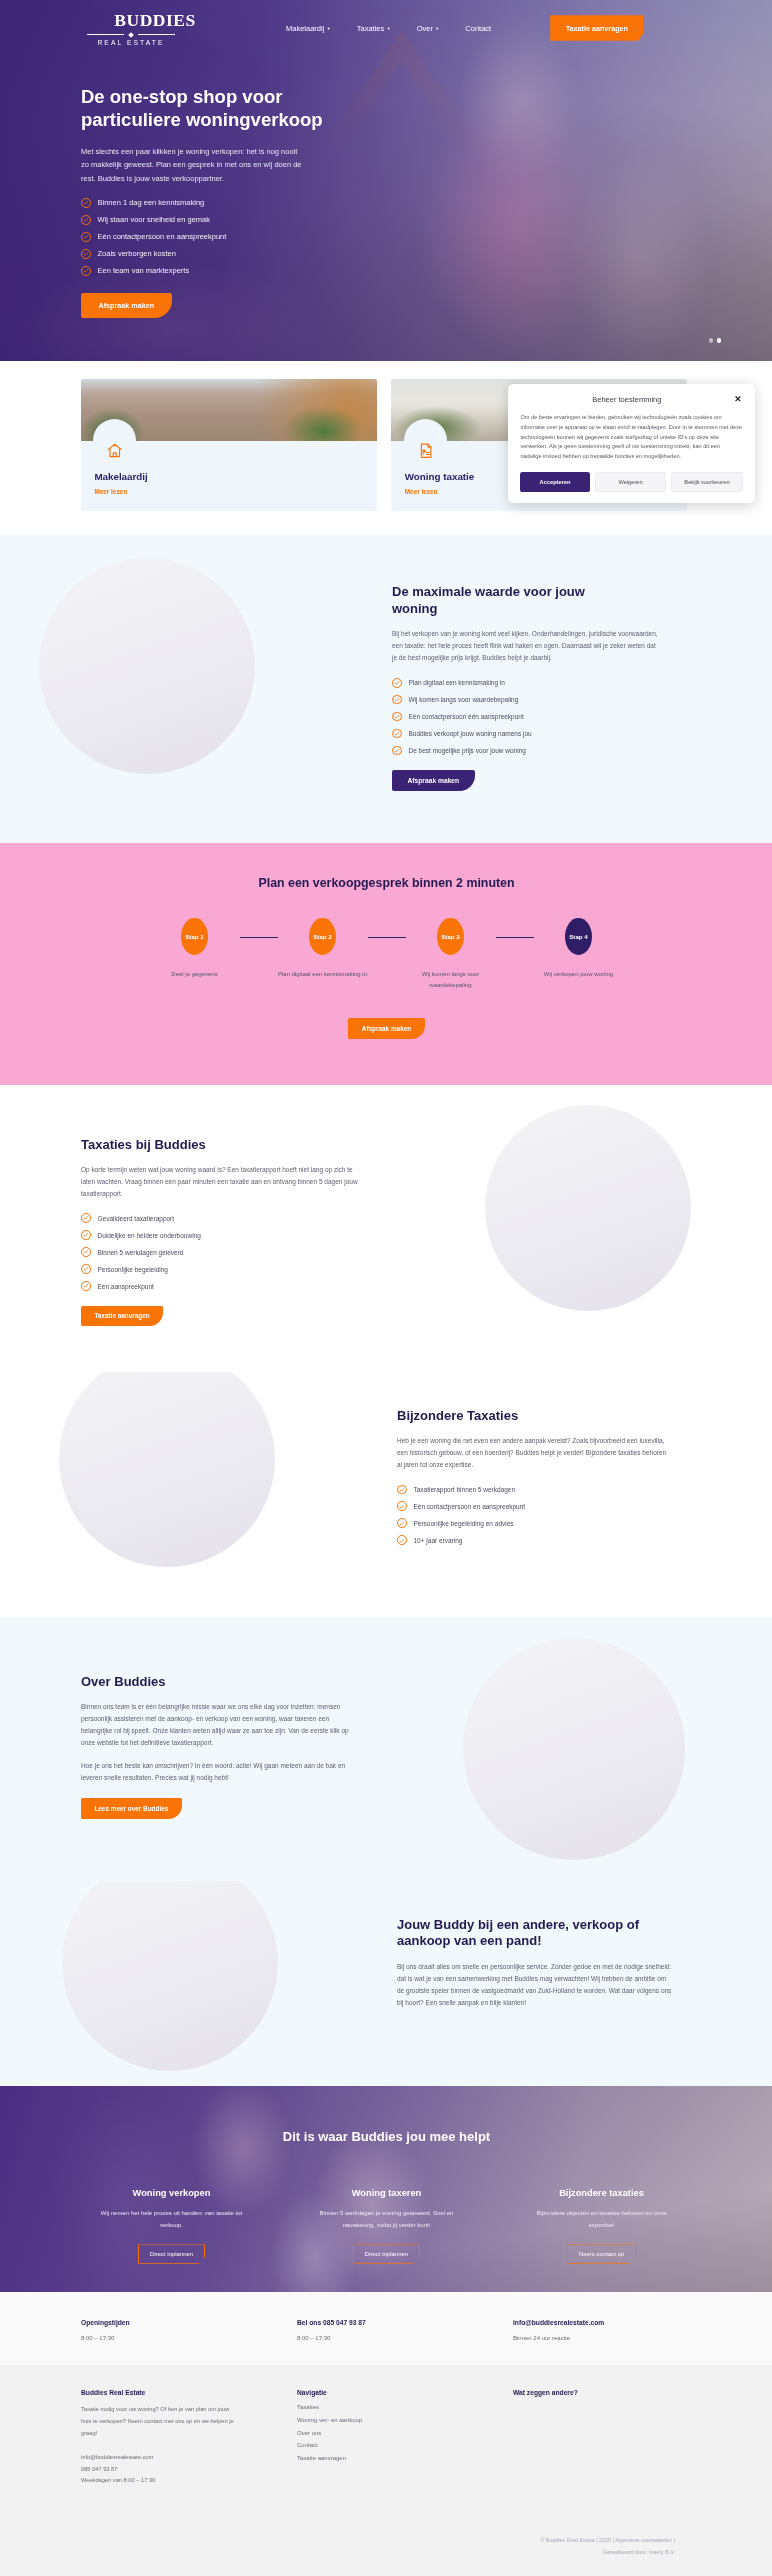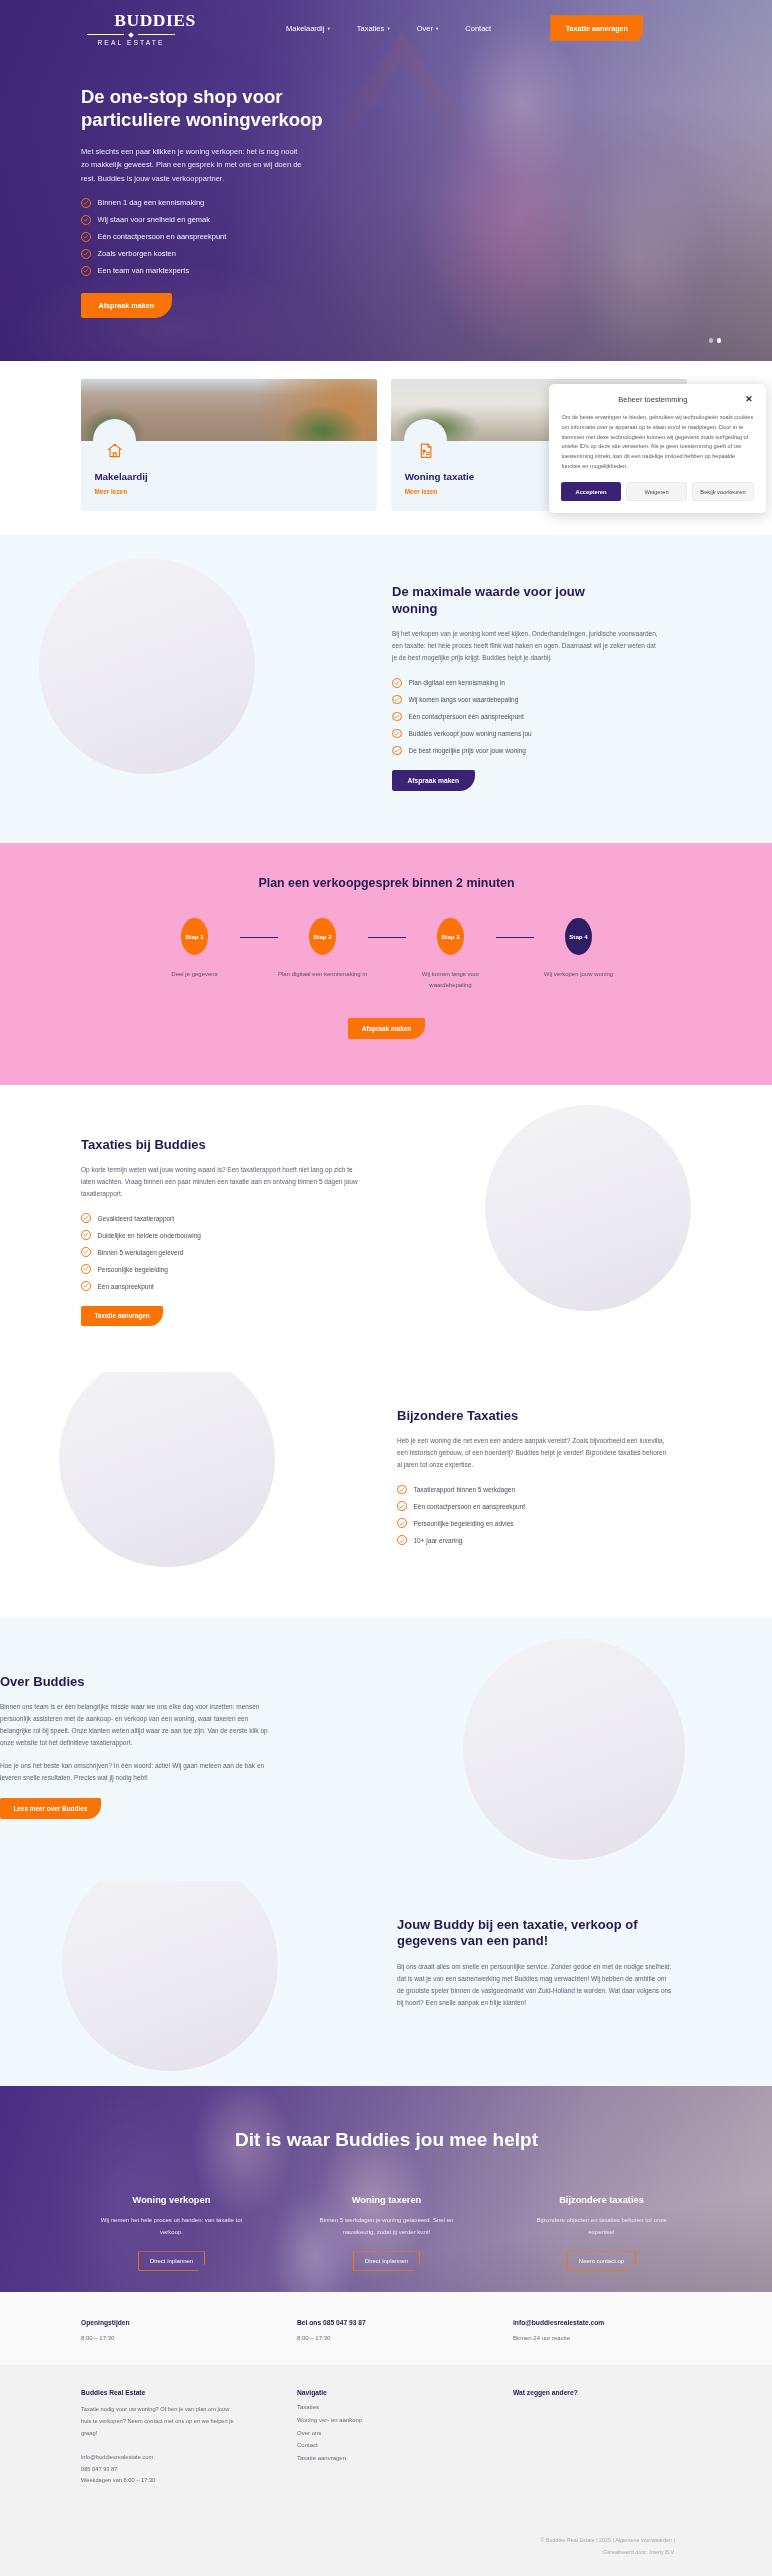--- a/index.html
+++ b/index.html
@@ -98,21 +98,21 @@
   }
 
   .hero-dots {
     position: absolute; right: 52px; bottom: 18.5px; display: flex; gap: 3.6px; z-index: 6;
   }
   .dot { width: 4.1px; height: 4.1px; border-radius: 50%; background: rgba(255,255,255,.55); }
   .dot.on { background: #fff; }
 
   
   .cookie {
-    position: absolute; right: 7px; top: 384px; width: 217px; z-index: 40;
+    position: absolute; right: 18px; top: 384px; width: 247px; z-index: 40;
     background: #fff; border-radius: 5.2px; padding: 11.3px 12.4px 11.3px;
     box-shadow: 0 2.1px 13.4px rgba(0,0,0,.18);
   }
   .cookie-head { display: flex; align-items: flex-start; justify-content: space-between; }
   .cookie-title { flex: 1; text-align: center; font-size: 7.5px; color: #3c3c48; font-weight: 400; }
   .cookie-x {
     background: none; border: none; cursor: pointer; font-size: 8.8px; color: #222;
     line-height: 1; padding: 0 1px; font-weight: 700;
   }
   .cookie-text { margin-top: 8.8px; font-size: 5.6px; line-height: 1.75; color: #5a5a66; }
@@ -202,21 +202,21 @@
   }
   .cta-photo {
     position: absolute; inset: 0; mix-blend-mode: screen; opacity: .5;
     background:
       radial-gradient(ellipse 77px 103px at 242px 62px, rgba(245,205,180,.55), rgba(245,205,180,0) 65%),
       radial-gradient(ellipse 88px 118px at 371px 118px, rgba(250,215,190,.6), rgba(250,215,190,0) 65%),
       radial-gradient(ellipse 67px 103px at 314px 170px, rgba(250,245,240,.5), rgba(250,245,240,0) 65%),
       radial-gradient(ellipse 103px 155px at 124px 118px, rgba(60,55,70,.45), rgba(60,55,70,0) 70%);
   }
   .cta-inner { position: relative; z-index: 3; padding-top: 43px; text-align: center; }
-  .cta-title { color: #fff; font-size: 19px; font-weight: 700; }
+  .cta-title { color: #fff; font-size: 13px; font-weight: 700; }
   .cta-cols { display: flex; justify-content: center; gap: 60px; margin-top: 44px; }
   .cta-col { width: 155px; text-align: center; }
   .cta-col h3 { color: #fff; font-size: 9.3px; font-weight: 700; }
   .cta-col p { color: #efeaf6; font-size: 6px; line-height: 2; margin-top: 9.3px; }
   .btn-outline {
     margin-top: 13.4px; display: inline-block; background: transparent; color: #fff;
     border: 0.7px solid #f97306; cursor: pointer; font-family: inherit;
     font-size: 6px; padding: 5.7px 11.3px;
     clip-path: polygon(0 0, 100% 0, 100% 62%, 90% 100%, 0 100%);
   }
@@ -551,35 +551,35 @@
               </span>
               <span>10+ jaar ervaring</span>
             </div>
         </div>
       </div>
     </div>
   </section>
 
   <section class="sec sec-light" style="padding:57px 0 62px;">
     <div class="blob" style="width:222px;height:222px;right:88px;top:20.6px;"></div>
-    <div class="row" style="">
+    <div class="row" style="padding-left:81px;">
       <div class="col-text">
         <h2 class="sec-h2">Over Buddies</h2>
         <p class="sec-p" style="max-width:278px;">Binnen ons team is er één belangrijke missie waar we ons elke dag voor inzetten: mensen persoonlijk assisteren met de aankoop- en verkoop van een woning, waar taxeren een belangrijke rol bij speelt. Onze klanten weten altijd waar ze aan toe zijn. Van de eerste klik op onze website tot het definitieve taxatierapport.</p>
         <p class="sec-p" style="max-width:278px;">Hoe je ons het beste kan omschrijven? In één woord: actie! Wij gaan meteen aan de bak en leveren snelle resultaten. Precies wat jij nodig hebt!</p>
         <button class="btn-orange-round2">Lees meer over Buddies</button>
       </div>
     </div>
   </section>
 
   <section class="sec sec-light" style="padding:36px 0 77px;">
     <div class="blob" style="width:216px;height:216px;left:62px;top:-26px;"></div>
     <div class="row" style="padding-left:397px;">
       <div class="col-text">
-        <h2 class="sec-h2" style="max-width:268px;">Jouw Buddy bij een taxatie, verkoop of gegevens van een pand!</h2>
+        <h2 class="sec-h2" style="max-width:268px;">Jouw Buddy bij een andere, verkoop of aankoop van een pand!</h2>
         <p class="sec-p" style="max-width:281px;">Bij ons draait alles om snelle en persoonlijke service. Zonder gedoe en met de nodige snelheid: dat is wat je van een samenwerking met Buddies mag verwachten! Wij hebben de ambitie om de grootste speler binnen de vastgoedmarkt van Zuid-Holland te worden. Wat daar volgens ons bij hoort? Een snelle aanpak en blije klanten!</p>
       </div>
     </div>
   </section>
 
   <section class="cta">
     <div class="cta-photo"></div>
     <div class="cta-inner">
       <h2 class="cta-title">Dit is waar Buddies jou mee helpt</h2>
       <div class="cta-cols">

